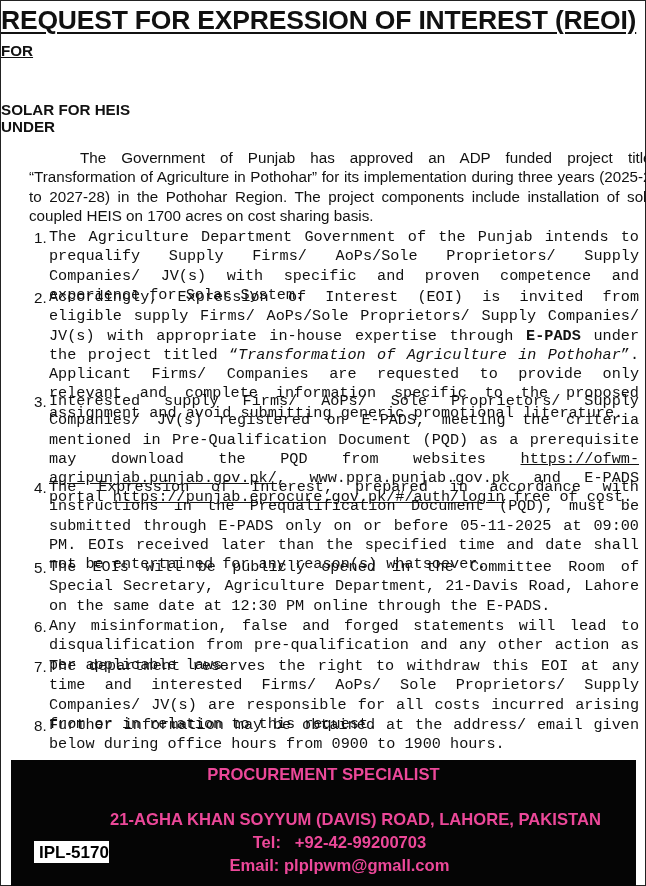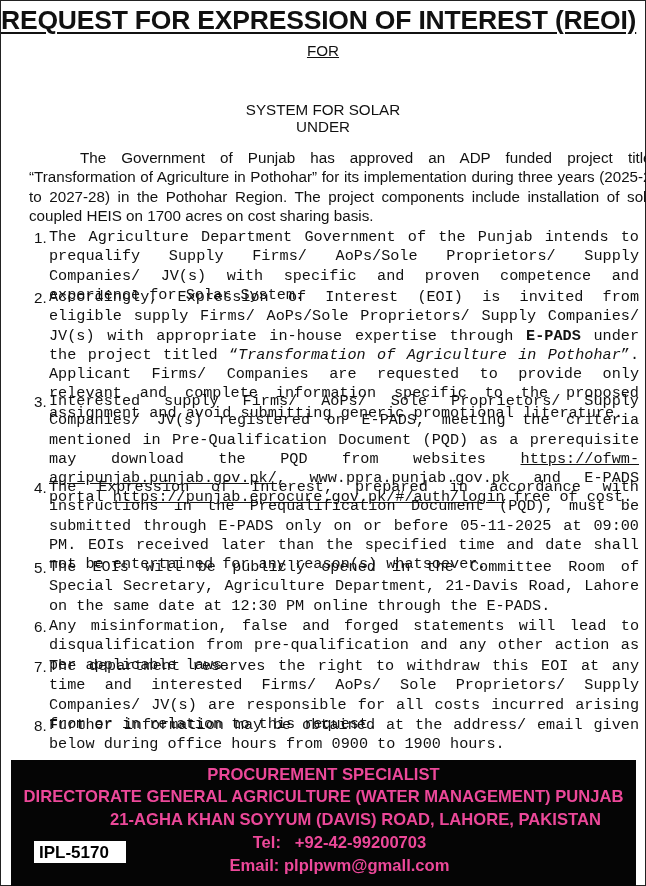--- a/index.html
+++ b/index.html
@@ -13,22 +13,22 @@
       font-family: "Liberation Sans", sans-serif;
     }
     .title {
       position: absolute; left: 0; top: 4px; width: 644px;
       text-align: left; font-weight: bold; font-size: 26.5px;
       text-decoration: underline; text-decoration-thickness: 2px;
       text-underline-offset: 3px; letter-spacing: -0.2px;
       white-space: nowrap;
     }
     .sub {
-      position: absolute; left: 0; width: 644px; text-align: center;
-      font-weight: normal; font-size: 15.2px; line-height: 20px;
+      position: absolute; left: 0; width: 644px; 
+      font-weight: bold; font-size: 15.2px; line-height: 20px;
       white-space: nowrap;
     }
     .sub.u { text-decoration: underline; }
     .intro {
       position: absolute; left: 7px; top: 144px; width: 631px;
       font-size: 15.2px; line-height: 19.3px; text-align: justify;
       text-indent: 51px;
       margin-left: 21px;
     }
     .item {
@@ -45,32 +45,32 @@
       position: absolute; left: 10px; top: 759px; width: 625px; height: 136px;
       background: #050505; color: #ec4899; font-weight: bold;
     }
     .footer .line {
       position: absolute; left: 0; width: 625px; text-align: center;
       font-size: 16.6px; line-height: 22px; white-space: nowrap;
     }
     .ipl {
       position: absolute; left: 33px; top: 840px;
       background: #fff; color: #000; font-weight: bold;
-      font-size: 17px; line-height: 21px; padding: 1px 17px 0 5px;
+      font-size: 17px; line-height: 21px; padding: 1px 0 0 5px;
     }
   </style>
 </head>
 <body>
 
 <div class="page">
 
   <div class="title">REQUEST FOR EXPRESSION OF INTEREST (REOI)</div>
 
   <div class="sub u" style="top:40px;">FOR</div>
-  <div class="sub" style="top:99px;">SYSTEM FOR SOLAR</div>
+  <div class="sub" style="top:99px;">SOLAR FOR HEIS</div>
   <div class="sub" style="top:117px; line-height:18px;">UNDER</div>
 
   <div class="intro" style="top:147px;">The Government of Punjab has approved an ADP funded project titled “Transformation of Agriculture in Pothohar” for its implementation during three years (2025-26 to 2027-28) in the Pothohar Region. The project components include installation of solar coupled HEIS on 1700 acres on cost sharing basis.</div>
 
   <div class="item" style="top:227px;">
     <span class="num">1.</span>
     <span class="txt last-left">The Agriculture Department Government of the Punjab intends to prequalify Supply Firms/ AoPs/Sole Proprietors/ Supply Companies/ JV(s) with specific and proven competence and experience for Solar System.</span>
   </div>
 
   <div class="item" style="top:287px;">
@@ -103,21 +103,20 @@
     <span class="txt last-left">The department reserves the right to withdraw this EOI at any time and interested Firms/ AoPs/ Sole Proprietors/ Supply Companies/ JV(s) are responsible for all costs incurred arising from or in relation to this request.</span>
   </div>
 
   <div class="item" style="top:715px;">
     <span class="num">8.</span>
     <span class="txt last-left">Further information may be obtained at the address/ email given below during office hours from 0900 to 1900 hours.</span>
   </div>
 
   <div class="footer">
     <div class="line" style="top:4px;">PROCUREMENT SPECIALIST</div>
-    <div class="line" style="top:26px;">DIRECTORATE GENERAL AGRICULTURE (WATER MANAGEMENT) PUNJAB</div>
     <div class="line" style="top:49px; left:32px;">21-AGHA KHAN SOYYUM (DAVIS) ROAD, LAHORE, PAKISTAN</div>
     <div class="line" style="top:72px; left:16px;"><span>Tel:</span>&nbsp;&nbsp;&nbsp;<span>+92-42-99200703</span></div>
     <div class="line" style="top:95px; left:16px;"><span>Email:</span> <span>plplpwm@gmall.com</span></div>
   </div>
 
   <div class="ipl">IPL-5170</div>
 
 </div>
 
 </body></html>

